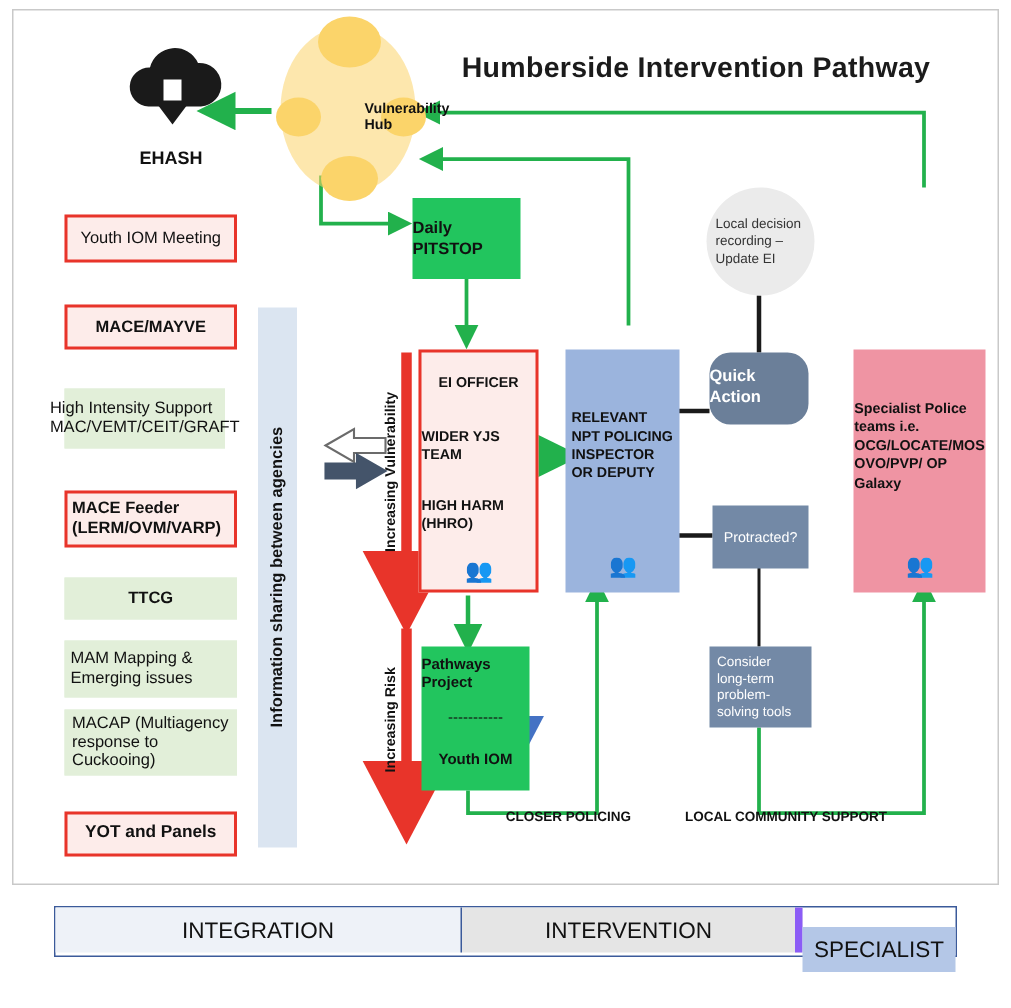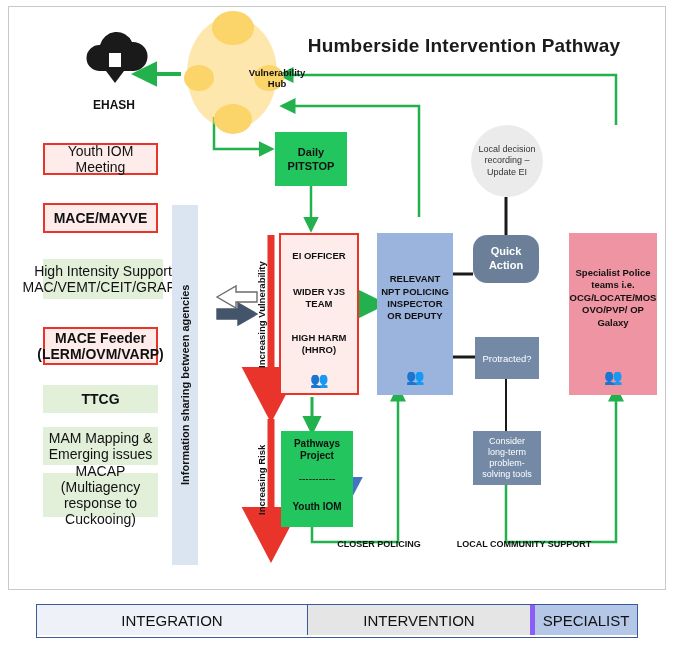--- a/index.html
+++ b/index.html
@@ -1,24 +1,24 @@
 <!DOCTYPE html>
 <html><head>
 <meta charset="utf-8">
 <style>
   html,body{margin:0;padding:0;background:#ffffff;}
   body{font-family:"Liberation Sans", sans-serif;}
   #page{position:relative;width:674px;height:672px;background:#ffffff;overflow:hidden;}
   #frame{position:absolute;left:8px;top:6px;width:656px;height:582px;border:1px solid #c9c9c9;background:#fff;}
   .abs{position:absolute;box-sizing:border-box;}
-  .ctr{display:flex;align-items:center;justify-content:center;text-align:center;}
+  .ctr{display:flex;align-items:center;justify-content:center;text-align:left;}
   .title{font-size:19px;font-weight:bold;color:#1b1b1b;letter-spacing:.2px;}
   .redbox{border:2px solid #e8342a;background:#fdecea;}
   .greenbox{background:#e2efd9;border:1px solid #e2efd9;}
-  .lbl{font-size:14px;line-height:1.15;color:#111;}
+  .lbl{font-size:11px;line-height:1.15;color:#111;}
   .bluebox{background:#22c55e;}
   .bluebox2{background:#9bb4dd;}
   .greybox{background:#6b7f99;color:#fff;}
   .greybox2{background:#7389a6;color:#fff;}
   .pinkbox{background:#ef94a3;}
   .ellipse{border-radius:50%;}
   .vert{writing-mode:vertical-rl;transform:rotate(180deg);}
   svg{position:absolute;left:0;top:0;overflow:visible;}
   .bar{height:30px;display:flex;align-items:center;justify-content:center;font-size:15px;color:#111;}
   .footer{position:absolute;left:36px;top:604px;width:600px;height:32px;border:1px solid #3b5a9a;display:flex;}
@@ -93,34 +93,37 @@
     <div class="abs ellipse" style="left:245px;top:58px;width:30px;height:26px;background:#fbd46a;"></div>
     <div class="abs ellipse" style="left:205px;top:97px;width:38px;height:30px;background:#fbd46a;"></div>
     <div class="abs ctr" style="left:190px;top:56px;width:68px;height:32px;font-size:9.5px;font-weight:bold;color:#111;line-height:1.15;margin-left:44px;">Vulnerability Hub</div>
 
     <div class="abs redbox ctr lbl" style="left:34px;top:136px;width:115px;height:32px;">
       <span>Youth IOM Meeting</span>
     </div>
     <div class="abs redbox ctr lbl" style="left:34px;top:196px;width:115px;height:30px;font-weight:bold;">
       <span>MACE/MAYVE</span>
     </div>
-    <div class="abs greenbox ctr lbl" style="left:34px;top:252px;width:120px;height:40px;padding:16px 3px;">
+    <div class="abs greenbox ctr lbl" style="left:34px;top:252px;width:107px;height:40px;padding:16px 3px;">
       <span>High Intensity Support MAC/VEMT/CEIT/GRAFT</span>
     </div>
     <div class="abs redbox ctr lbl" style="left:34px;top:320px;width:115px;height:38px;padding:0 3px;font-weight:bold;">
       <span>MACE Feeder (LERM/OVM/VARP)</span>
     </div>
     <div class="abs greenbox ctr lbl" style="left:34px;top:378px;width:115px;height:28px;font-weight:bold;">
       <span>TTCG</span>
     </div>
     <div class="abs greenbox ctr lbl" style="left:34px;top:420px;width:115px;height:38px;padding:0 3px;">
       <span>MAM Mapping &amp; Emerging issues</span>
     </div>
     <div class="abs greenbox ctr lbl" style="left:34px;top:466px;width:115px;height:44px;padding:0 4px;">
       <span>MACAP (Multiagency response to Cuckooing)</span>
+    </div>
+    <div class="abs redbox ctr lbl" style="left:34px;top:534px;width:115px;height:30px;font-weight:bold;font-size:11.5px;">
+      <span>YOT and Panels</span>
     </div>
 
     <div class="abs" style="left:163px;top:198px;width:26px;height:360px;background:#dbe5f1;"></div>
     <div class="abs vert ctr" style="left:163px;top:198px;width:26px;height:360px;font-size:11px;font-weight:bold;color:#111;">Information sharing between agencies</div>
 
     <div class="abs vert ctr" style="left:244px;top:228px;width:16px;height:160px;font-size:9.5px;font-weight:bold;color:#111;">Increasing Vulnerability</div>
     <div class="abs vert ctr" style="left:244px;top:418px;width:16px;height:110px;font-size:9.5px;font-weight:bold;color:#111;">Increasing Risk</div>
 
     <div class="abs bluebox ctr" style="left:266px;top:125px;width:72px;height:54px;font-size:11px;font-weight:bold;color:#111;line-height:1.3;">Daily PITSTOP</div>
 
@@ -155,15 +158,15 @@
       <div class="ctr" style="height:38px;font-size:10px;font-weight:bold;color:#111;">Youth IOM</div>
     </div>
 
     <div class="abs ctr" style="left:310px;top:530px;width:120px;height:14px;font-size:9px;font-weight:bold;color:#111;">CLOSER POLICING</div>
     <div class="abs ctr" style="left:440px;top:530px;width:150px;height:14px;font-size:9px;font-weight:bold;color:#111;">LOCAL COMMUNITY SUPPORT</div>
   </div>
 
   <div class="footer">
     <div class="bar" style="flex:0 0 270px;background:#eef2f8;border-right:1px solid #3b5a9a;">INTEGRATION</div>
     <div class="bar" style="flex:0 0 222px;background:#e5e5e5;border-right:5px solid #8b5cf6;">INTERVENTION</div>
-    <div class="bar" style="flex:1;background:#b4c7e7;">SPECIALIST</div>
+    <div class="bar" style="flex:1;background:#b4c7e7;margin-top:13px;">SPECIALIST</div>
   </div>
 </div>
 
 </body></html>

